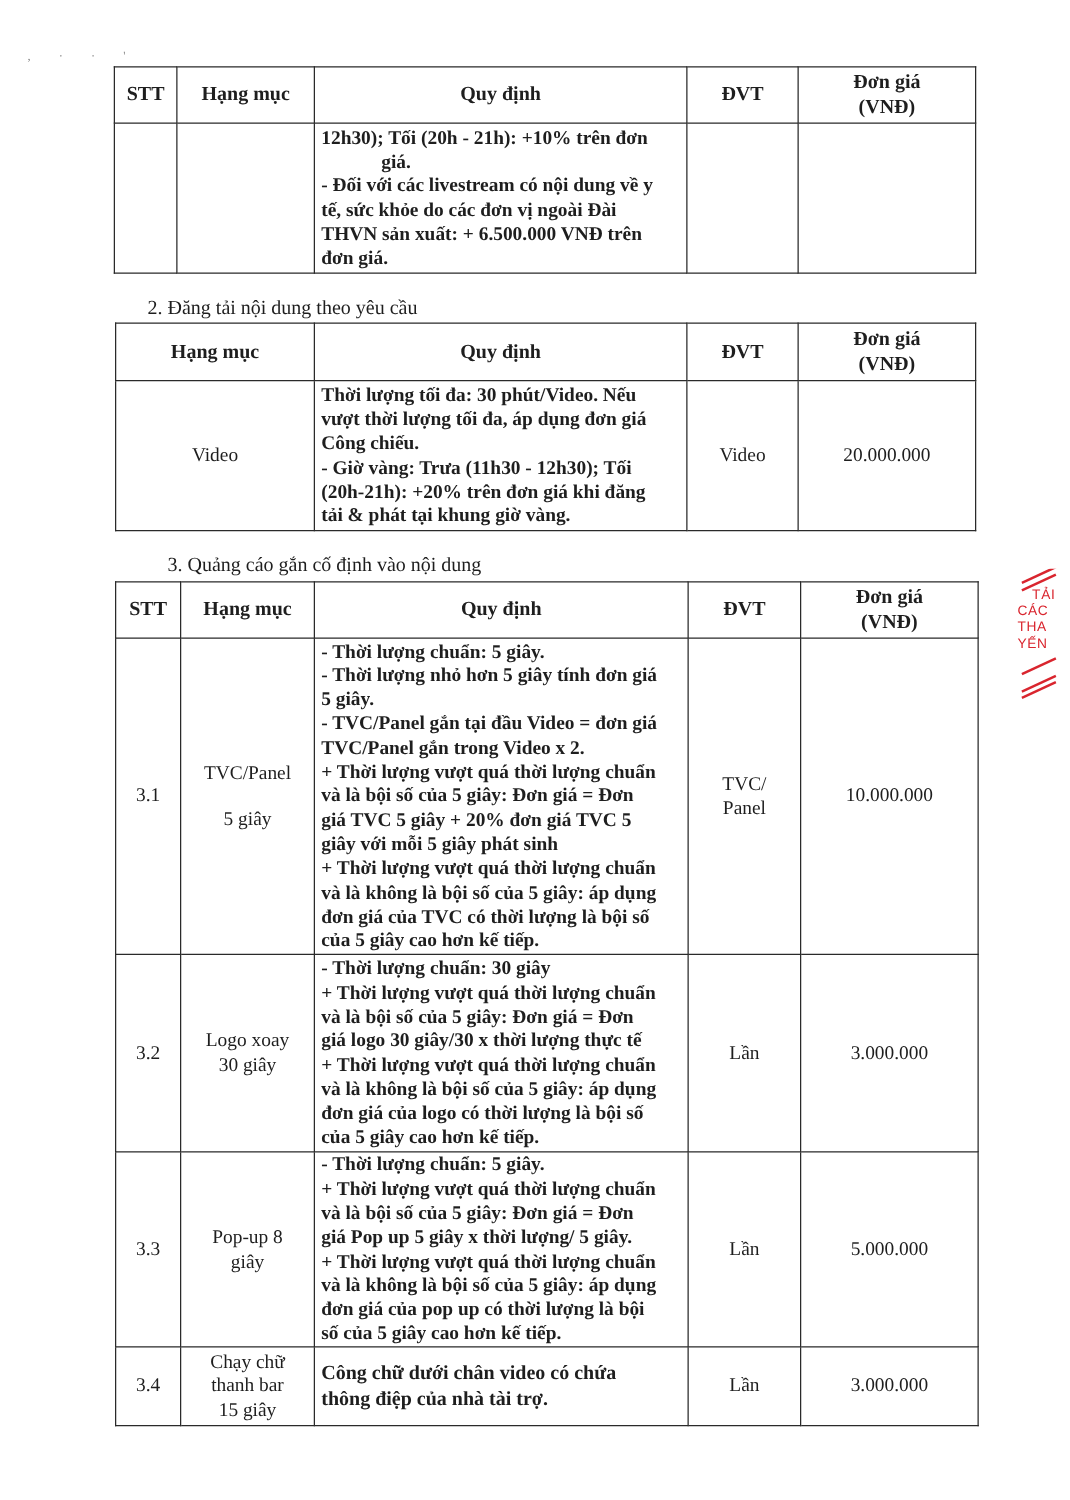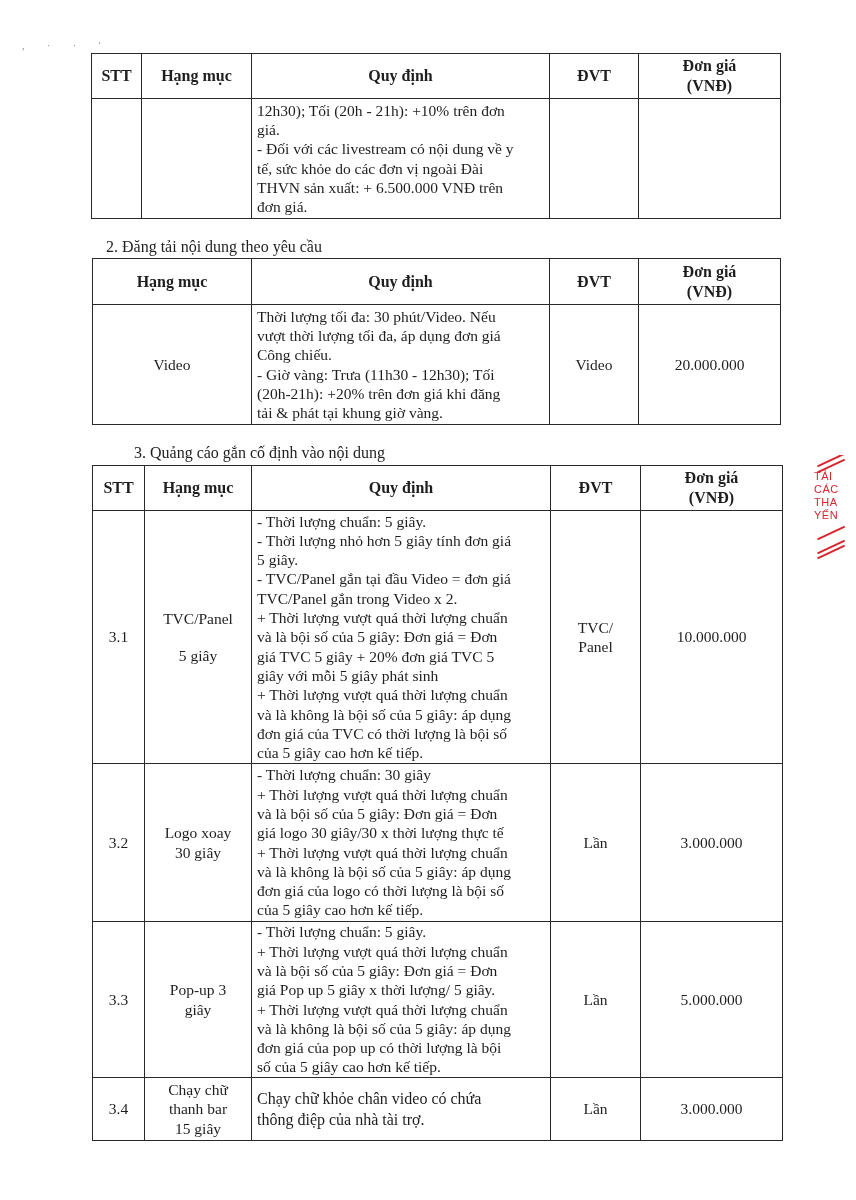--- a/index.html
+++ b/index.html
@@ -5,27 +5,27 @@
     html, body { margin: 0; padding: 0; }
     body {
       width: 856px; height: 1200px; background: #ffffff; position: relative; overflow: hidden;
       font-family: "Liberation Serif", "DejaVu Serif", serif; color: #1e1e1e;
     }
     .scan-marks { position: absolute; left: 22px; top: 40px; font-size: 10px; color: #888; letter-spacing: 10px; }
     table { border-collapse: collapse; position: absolute; table-layout: fixed; font-size: 15.5px; line-height: 19.3px; }
     td, th { border: 1.3px solid #2a2a2a; padding: 0 6px; vertical-align: middle; }
     th { font-weight: bold; font-size: 16px; text-align: center; line-height: 20px; }
     td.center { text-align: center; }
-    td.desc { text-align: left; padding-left: 5px; padding-right: 3px; }
+    td.desc { text-align: left; padding-left: 5px; padding-right: 3px; font-weight: bold; }
     .desc .line { display: block; white-space: nowrap; }
     .section-title { position: absolute; font-size: 16px; left: 117px; }
     #t1 { left: 91px; top: 53px; width: 689px; }
     #t2 { left: 92px; top: 258px; width: 688px; }
     #t3 { left: 92px; top: 465px; width: 690px; }
-    #sec2 { top: 238px; left: 106px; }
+    #sec2 { top: 238px; left: 118px; }
     #sec3 { top: 444px; left: 134px; }
     .stamp {
       position: absolute; left: 808px; top: 455px; width: 48px; height: 160px; color: #d9252e;
       font-family: "Liberation Sans", sans-serif; font-size: 11px; line-height: 13px; overflow: hidden;
     }
     .stamp .arc { display: block; width: 30px; height: 1.5px; background: #d9252e; margin: 4px 0 4px 8px; transform: rotate(-25deg); }
     .stamp .txt { display: block; margin-left: 6px; letter-spacing: 0.5px; }
   </style>
 </head>
 <body>
@@ -49,21 +49,21 @@
     <th>
       <span style="display:block">Đơn giá</span>
       <span style="display:block">(VNĐ)</span>
     </th>
   </tr>
   <tr style="height:120px">
     <td class="center"></td>
     <td class="center"></td>
     <td class="desc">
           <span class="line" style="display: block;">12h30); Tối (20h - 21h): +10% trên đơn</span>
-          <span class="line" style="display: block;">giá.</span>
+          <span class="line" style="display: block; margin-left: 48px;">giá.</span>
           <span class="line" style="display: block;">- Đối với các livestream có nội dung về y</span>
           <span class="line" style="display: block;">tế, sức khỏe do các đơn vị ngoài Đài</span>
           <span class="line" style="display: block;">THVN sản xuất: + 6.500.000 VNĐ trên</span>
           <span class="line" style="display: block;">đơn giá.</span>
         </td>
     <td class="center"></td>
     <td class="center"></td>
   </tr>
 </tbody>
   </table>
@@ -166,21 +166,21 @@
           <span class="line" style="display: block;">của 5 giây cao hơn kế tiếp.</span>
         </td>
     <td class="center">
           <span class="line" style="display: block;">Lần</span>
         </td>
     <td class="center">3.000.000</td>
   </tr>
   <tr style="height:156px">
     <td class="center">3.3</td>
     <td class="center">
-          <span class="line" style="display: block;">Pop-up 3</span>
+          <span class="line" style="display: block;">Pop-up 8</span>
           <span class="line" style="display: block;">giây</span>
         </td>
     <td class="desc">
           <span class="line" style="display: block;">- Thời lượng chuẩn: 5 giây.</span>
           <span class="line" style="display: block;">+ Thời lượng vượt quá thời lượng chuẩn</span>
           <span class="line" style="display: block;">và là bội số của 5 giây: Đơn giá = Đơn</span>
           <span class="line" style="display: block;">giá Pop up 5 giây x thời lượng/ 5 giây.</span>
           <span class="line" style="display: block;">+ Thời lượng vượt quá thời lượng chuẩn</span>
           <span class="line" style="display: block;">và là không là bội số của 5 giây: áp dụng</span>
           <span class="line" style="display: block;">đơn giá của pop up có thời lượng là bội</span>
@@ -192,36 +192,36 @@
     <td class="center">5.000.000</td>
   </tr>
   <tr style="height:63px">
     <td class="center">3.4</td>
     <td class="center">
           <span class="line" style="display: block; font-family: Liberation Serif, serif;">Chạy chữ</span>
           <span class="line" style="display: block;">thanh bar</span>
           <span class="line" style="display: block;">15 giây</span>
         </td>
     <td class="desc" style="font-size:16px;line-height:21px;">
-          <span class="line" style="display: block;">Chạy chữ khỏe chân video có chứa</span>
+          <span class="line" style="display: block;">Công chữ dưới chân video có chứa</span>
           <span class="line" style="display: block;">thông điệp của nhà tài trợ.</span>
         </td>
     <td class="center">
           <span class="line" style="display: block;">Lần</span>
         </td>
     <td class="center">3.000.000</td>
   </tr>
 </tbody>
   </table>
 
 <div class="stamp">
   <span class="arc"></span>
   <span class="arc"></span>
   <span class="txt">
-      <span class="line" style="display: block;">TẢI</span>
+      <span class="line" style="display: block; text-align: center;">TẢI</span>
       <span class="line" style="display: block;">CÁC</span>
       <span class="line" style="display: block;">THA</span>
       <span class="line" style="display: block;">YẾN</span>
     </span>
   <span class="arc" style="margin-top:10px"></span>
   <span class="arc" style="margin-top:12px"></span>
   <span class="arc" style="margin-top:3px"></span>
 </div>
 
 </body></html>

